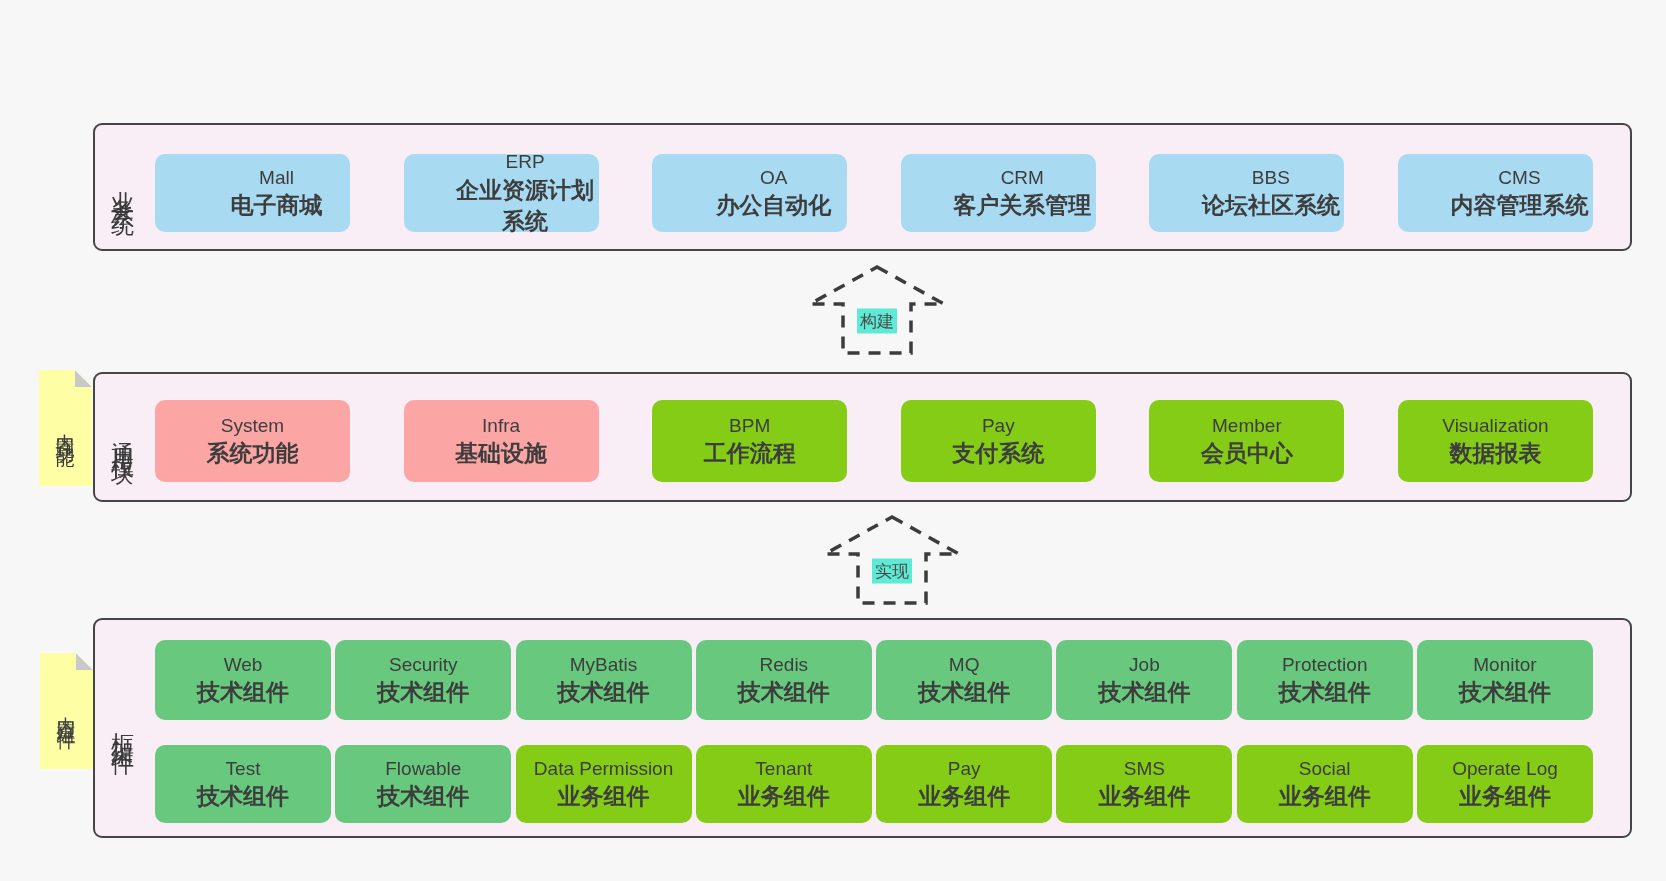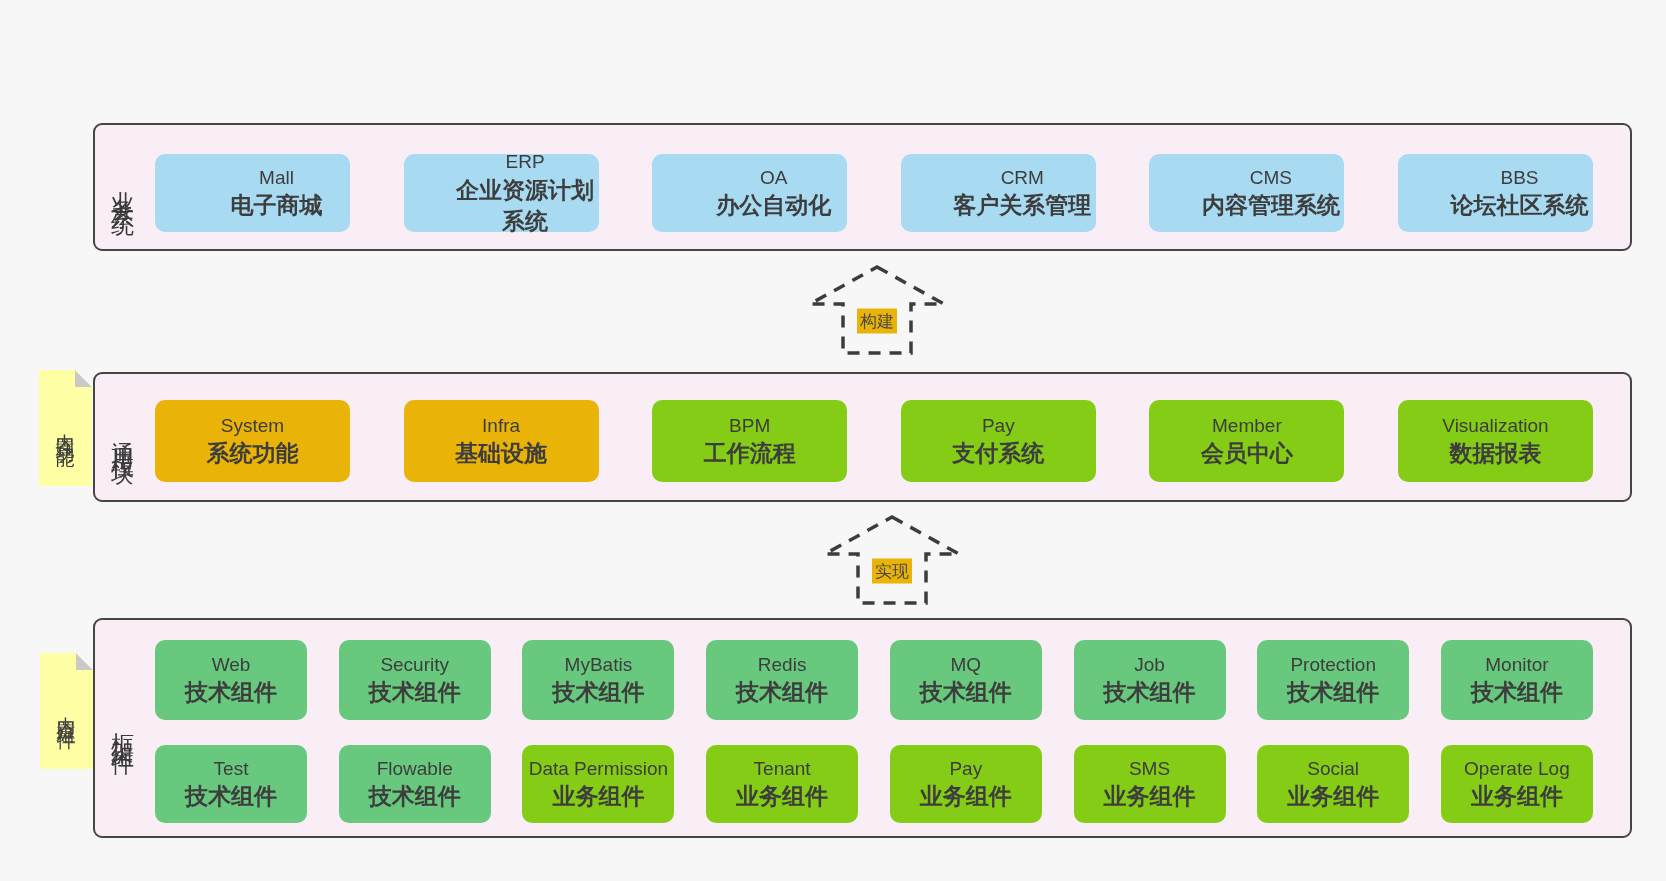--- a/index.html
+++ b/index.html
@@ -27,29 +27,29 @@
   }
   #layer-business  .boxes { top:29px; }
   #layer-modules   .boxes { top:26px; }
   #layer-framework .row1  { top:20px; }
   #layer-framework .row2  { top:125px; }
   .box {
     box-sizing:border-box; border-radius:10px; text-align:center;
     display:flex; flex-direction:column; align-items:center; justify-content:center;
     line-height:1.35;
   }
-  .w6 { width:195px; } .w8 { width:152px; }
+  .w6 { width:195px; } .w8 { width:176px; }
   #layer-business .box { height:78px;padding-left:48px; }
   #layer-modules  .box { height:82px; }
   #layer-framework .row1 .box { height:80px; }
   #layer-framework .row2 .box { height:78px; }
   .box .t { font-size:19px; }
   .box .s { font-size:23px;font-weight:bold; }
   .blue   { background:#a8daf2; }
-  .red    { background:#eab308; }
+  .red    { background:#fca5a5; }
   .pink   { background:#84cc16; }
   .gdark  { background:#68c97e; }
   .glight { background:#84cc16; }
   .note {
     position:absolute; width:53px; background:#feffa5;
     clip-path:polygon(0 0, calc(100% - 17px) 0, 100% 17px, 100% 100%, 0 100%);
   }
   #note-modules   { left:39px; top:370px; height:116px; }
   #note-framework { left:40px; top:653px; height:116px; }
   .note-fold {
@@ -60,21 +60,21 @@
     position:absolute; left:50%; top:50%; transform:translate(-50%,-50%);
     writing-mode:vertical-rl; text-orientation:upright;
     font-size:19px; letter-spacing:5px; line-height:1; color:#3d3d3d; white-space:nowrap;
   }
   .arrow { position:absolute; width:140px; height:92px; }
   #arrow-build     { left:807px; top:264px; }
   #arrow-implement { left:822px; top:514px; }
   .arrow svg { display:block; }
   .arrow-label {
     position:absolute; left:50%; top:62%; transform:translate(-50%,-50%);
-    background:#eab308; padding:1px 3px; font-size:17px; color:#4a4a4a; white-space:nowrap;
+    background:#5eead4; padding:1px 3px; font-size:17px; color:#4a4a4a; white-space:nowrap;
   }
 </style>
 </head>
 <body>
 
 <div class="note" id="note-modules">
   <div class="note-fold"></div>
   <div class="note-text">内置功能</div>
 </div>
 <div class="note" id="note-framework">
@@ -95,26 +95,26 @@
     </div>
     <div class="box blue w6">
       <div class="t">OA</div>
       <div class="s">办公自动化</div>
     </div>
     <div class="box blue w6">
       <div class="t">CRM</div>
       <div class="s">客户关系管理</div>
     </div>
     <div class="box blue w6">
+      <div class="t">BBS</div>
+      <div class="s">论坛社区系统</div>
+    </div>
+    <div class="box blue w6">
       <div class="t">CMS</div>
       <div class="s">内容管理系统</div>
-    </div>
-    <div class="box blue w6">
-      <div class="t">BBS</div>
-      <div class="s">论坛社区系统</div>
     </div>
   </div>
 </div>
 
 <div class="arrow" id="arrow-build">
   <svg width="140" height="92" viewBox="0 0 140 92">
     <polygon points="70,3 137,40 104,40 104,89 36,89 36,40 3,40" fill="none" stroke="#3c3c3c" stroke-width="3.5" stroke-dasharray="12,9"></polygon>
   </svg>
   <span class="arrow-label">构建</span>
 </div>

